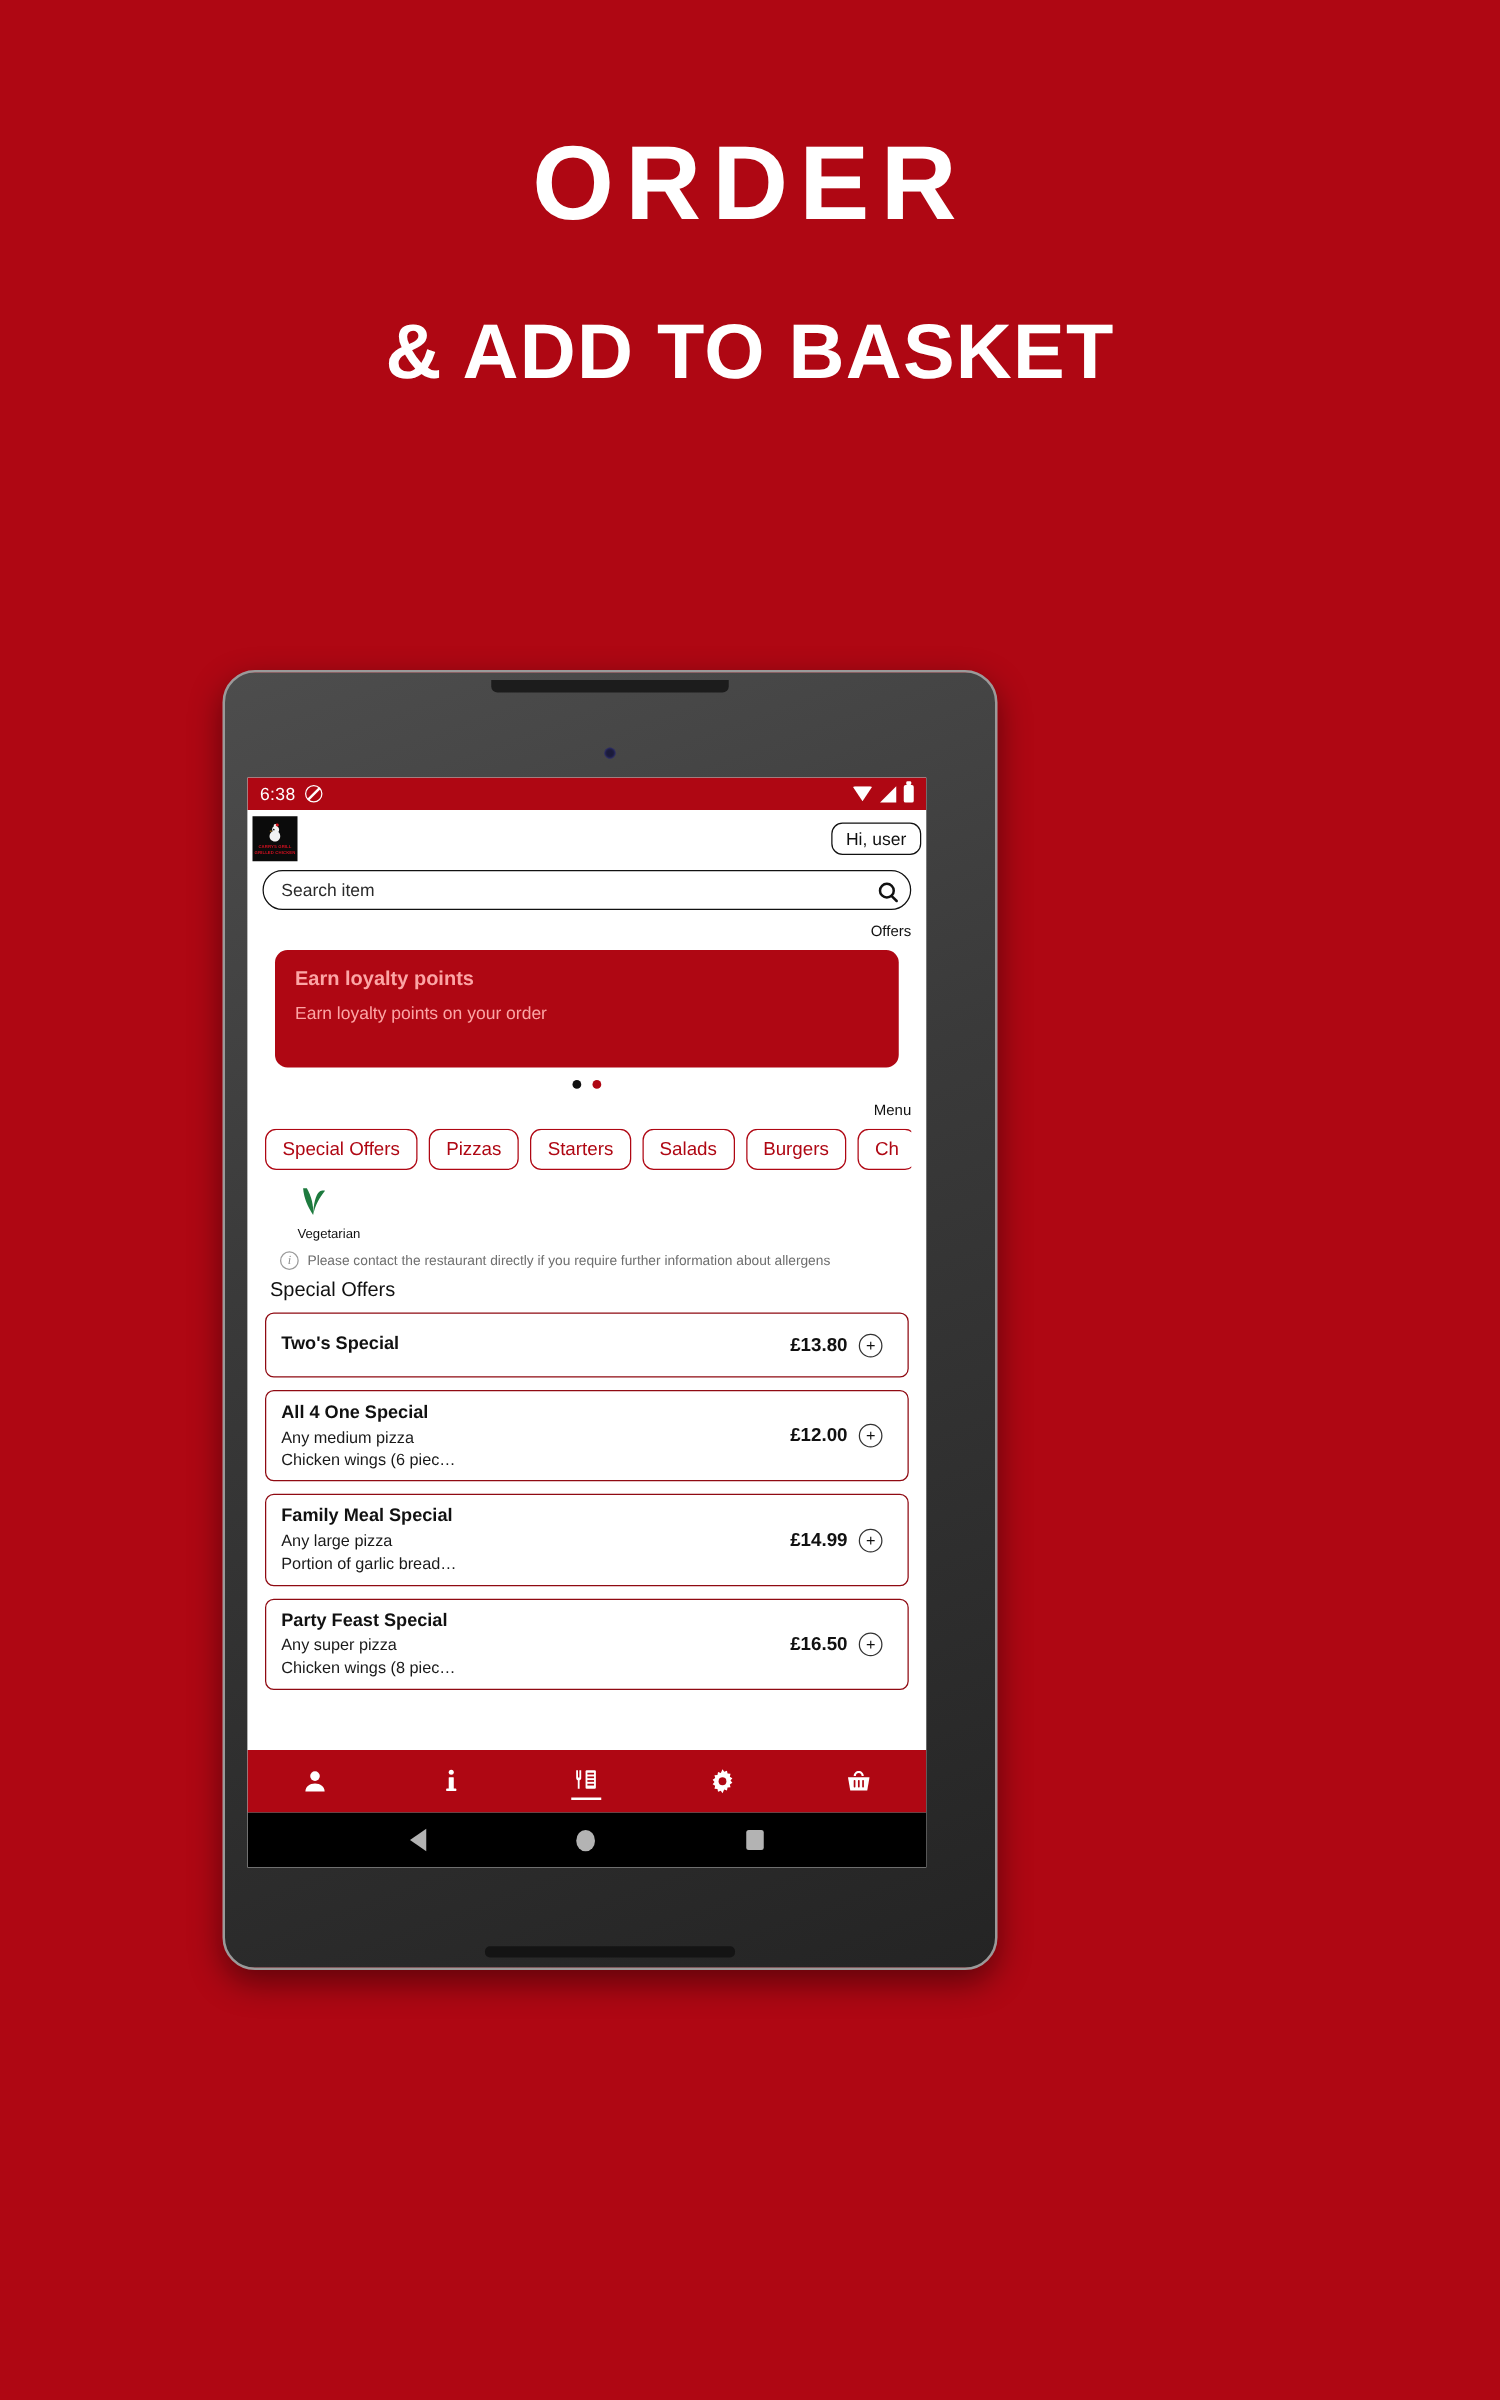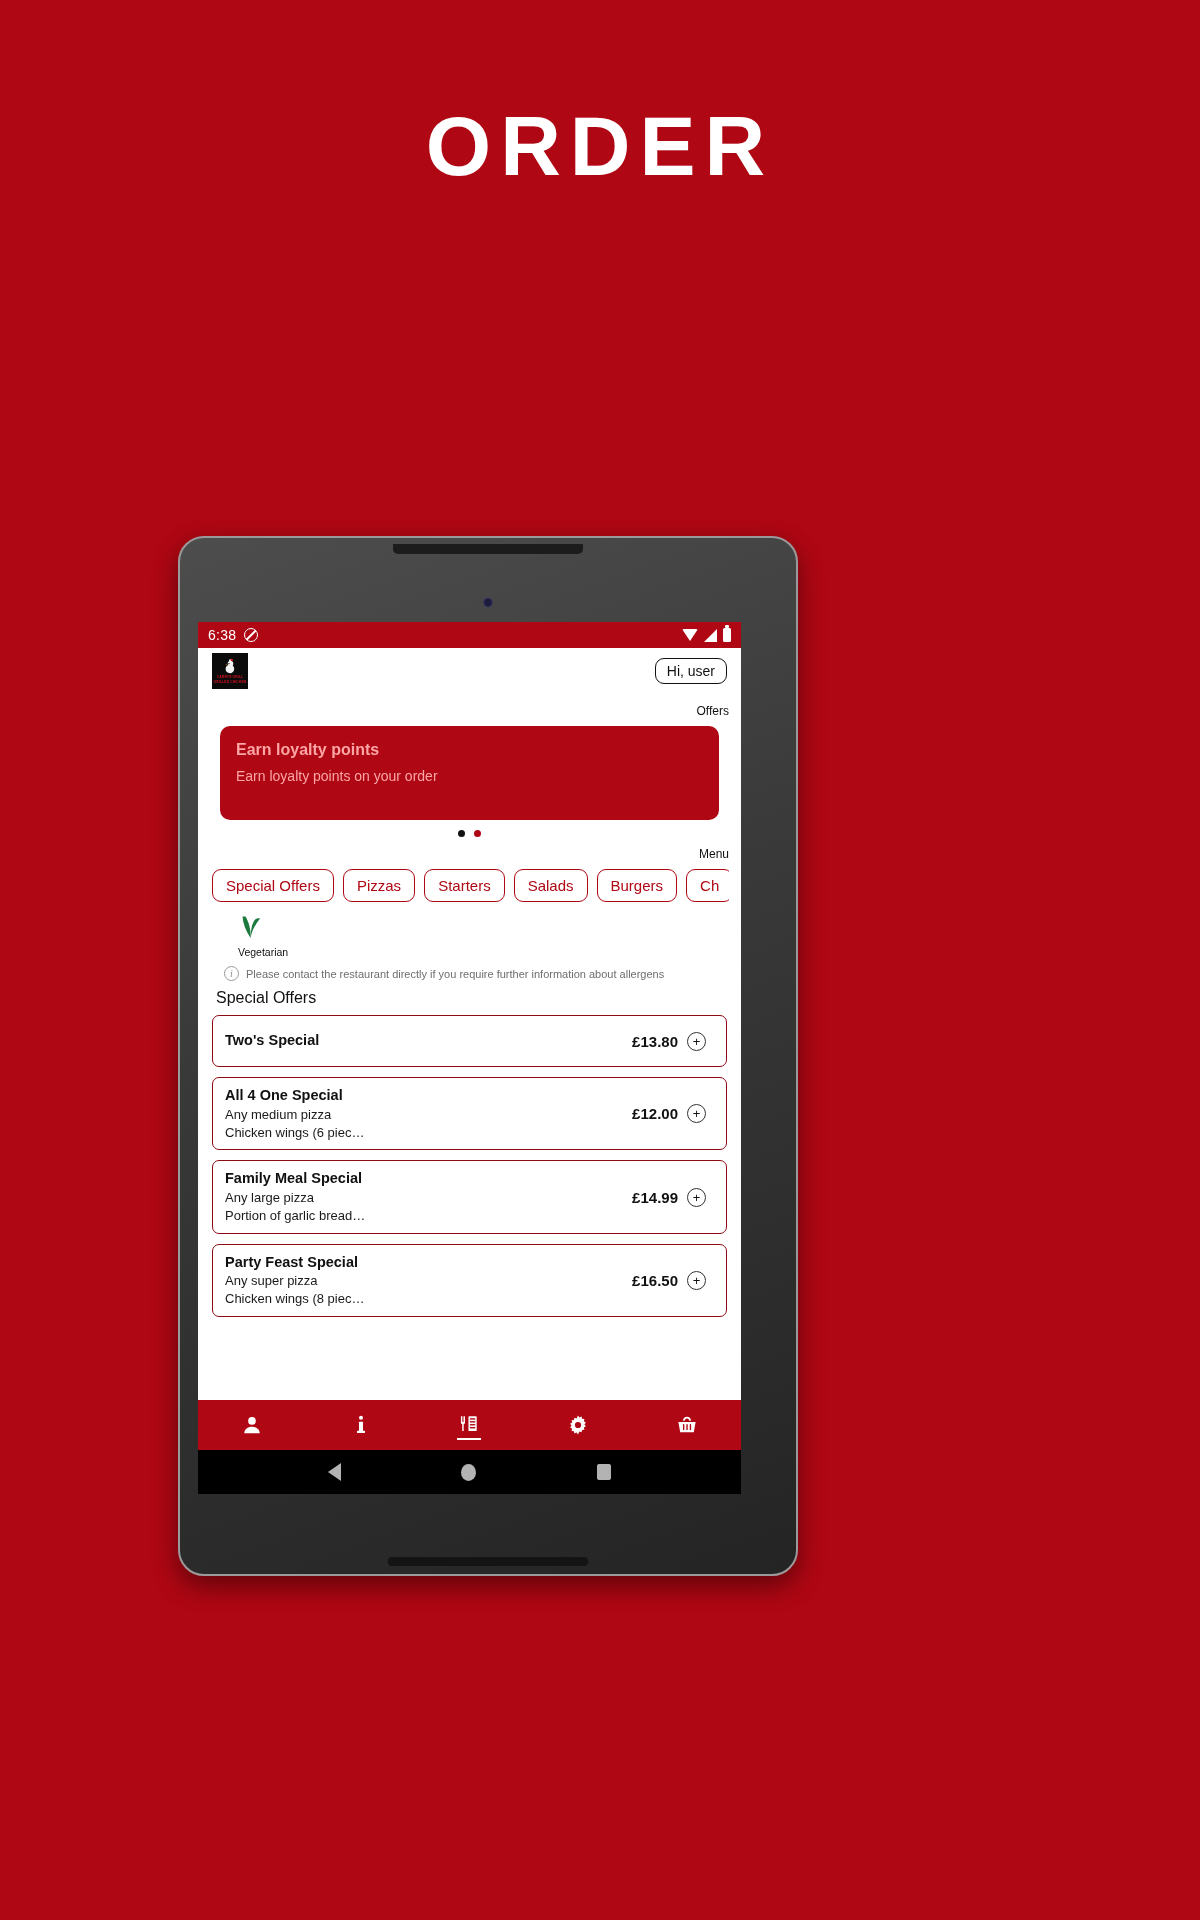--- a/index.html
+++ b/index.html
@@ -155,21 +155,21 @@
   }
 
   
   .app-header {
     flex: 0 0 auto;
     height: 46px;
     background: #fff;
     display: flex;
     align-items: center;
     justify-content: space-between;
-    padding: 0 14px;
+    padding: 0 4px;
   }
   .logo {
     width: 36px; height: 36px;
     background: #0b0b0b;
     display: flex;
     flex-direction: column;
     align-items: center;
     justify-content: center;
     overflow: hidden;
   }
@@ -402,20 +402,21 @@
     border-radius: 2px;
     cursor: pointer;
   }
 </style>
 </head>
 <body>
 
 <div class="promo">
   <div class="promo-title">ORDER</div>
   <div class="promo-sub">
+    <span>&amp; ADD TO BASKET</span>
   </div>
 </div>
 
 <div class="device">
   <div class="device-speaker"></div>
   <div class="device-camera"></div>
   <div class="device-bottom-bar"></div>
 
   <div class="screen">
 
@@ -440,20 +441,24 @@
           <path d="M5.2 6.3l-1.6.5 1.5.7z" fill="#e8a11a"></path>
         </svg>
         <div class="logo-text">CARRYS GRILL</div>
         <div class="logo-text">GRILLED CHICKEN</div>
       </div>
       <div class="hi-user">Hi, user</div>
     </div>
 
     <div class="content">
 
+      <div class="search-wrap">
+        <input class="search-input" type="text" placeholder="Search item" style="">
+        <span class="search-mag"></span>
+      </div>
 
       <div class="section-h">Offers</div>
       <div class="offer-card">
         <div class="offer-title">Earn loyalty points</div>
         <div class="offer-sub">Earn loyalty points on your order</div>
       </div>
       <div class="dots">
         <span class="dot dark"></span>
         <span class="dot red"></span>
       </div>

